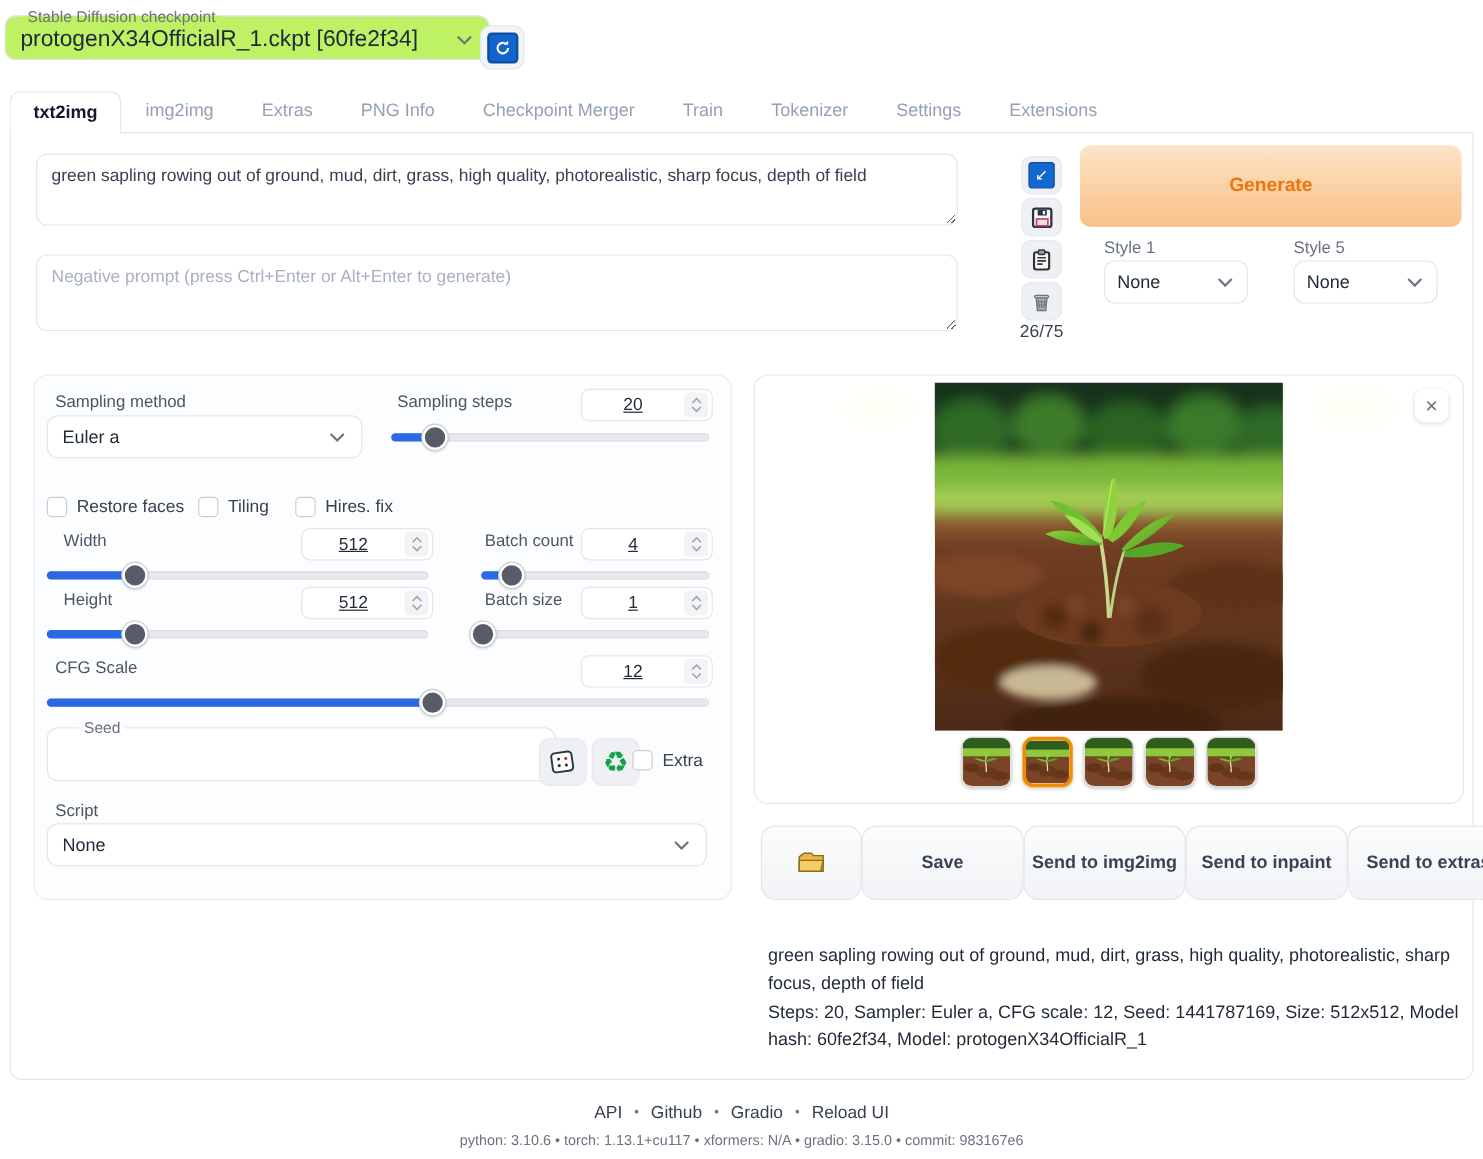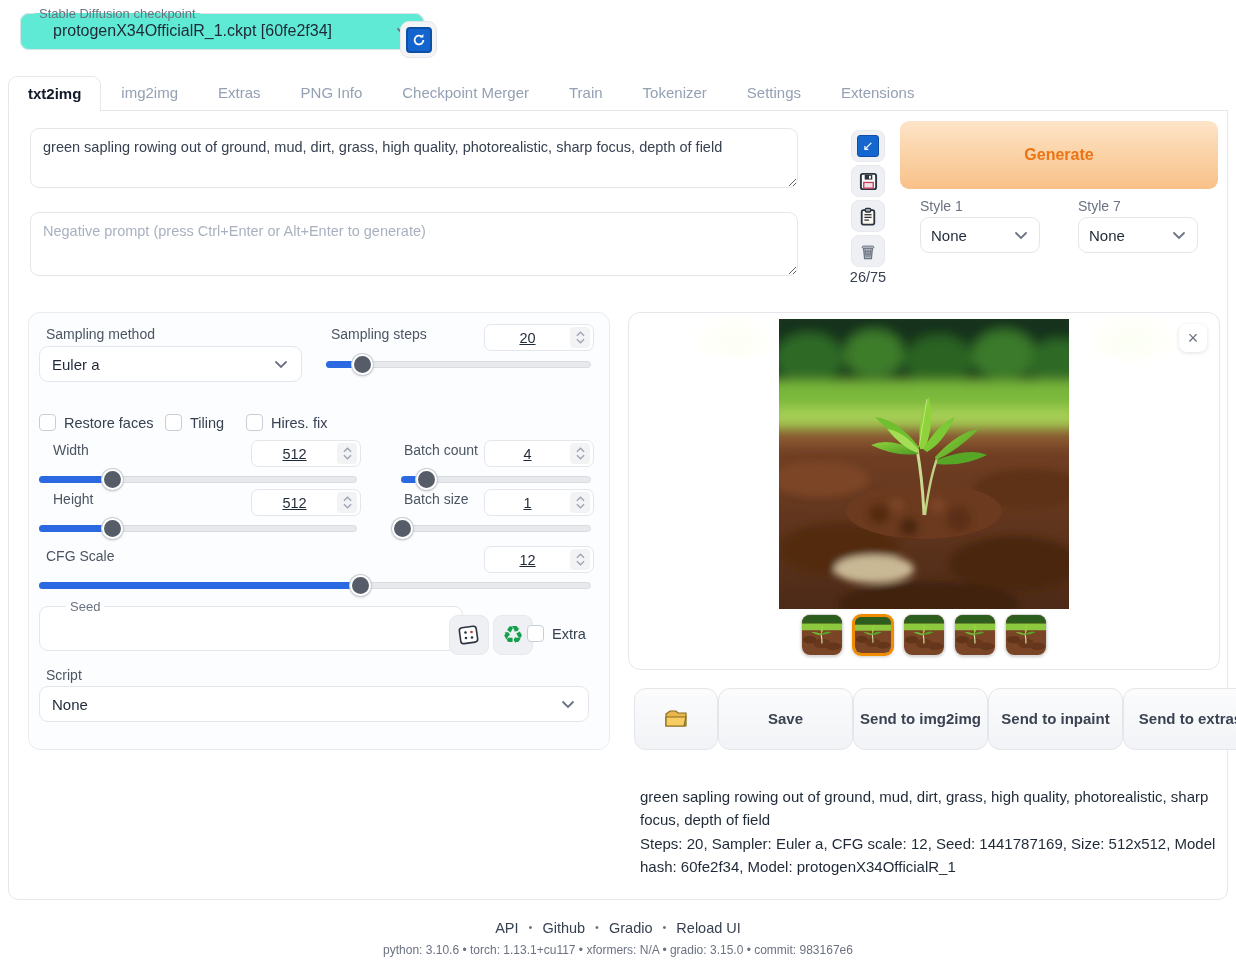--- a/index.html
+++ b/index.html
@@ -3,27 +3,27 @@
 <meta charset="utf-8">
 <style>
   html,body{margin:0;padding:0;}
   body{
     width:1236px;height:966px;position:relative;background:#ffffff;
     font-family:"Liberation Sans","DejaVu Sans",sans-serif;color:#374151;
     overflow:hidden;
   }
   
   .ckpt-fieldset{
-    position:absolute;left:20px;top:6px;width:378px;height:42px;
+    position:absolute;left:4px;top:6px;width:378px;height:42px;
     border:1px solid #dfe3e8;border-radius:9px;margin:0;padding:0 12px;
-    background:#5eead4;
+    background:#bef264;
   }
   .ckpt-fieldset legend{font-size:13px;color:#6b7280;padding:0 4px;margin-left:2px;}
   .ckpt-row{display:flex;align-items:center;justify-content:space-between;margin-top:1px;}
-  .ckpt-value{font-size:16px;color:#1f2937;margin-left:20px;}
+  .ckpt-value{font-size:19px;color:#1f2937;}
   .chev{width:16px;height:16px;flex:none;}
   .refresh-btn{
     position:absolute;left:400px;top:21px;width:35px;height:35px;border:1px solid #e3e6ea;
     border-radius:9px;background:#f2f4f6;display:flex;align-items:center;justify-content:center;cursor:pointer;
   }
   .refresh-inner{width:22px;height:22px;background:#1365cd;border:2px solid #0d4fa6;border-radius:4px;
     display:flex;align-items:center;justify-content:center;}
   
   .tab-bar{position:absolute;left:8px;top:77px;height:34px;display:flex;align-items:flex-end;z-index:3;}
   .tab{padding:8px 19px 9px 19px;font-size:15px;color:#94a0b3;cursor:pointer;border:1px solid transparent;white-space:nowrap;}
@@ -227,21 +227,21 @@
     <path d="M5 6 L6.2 18 h7.6 L15 6 Z" fill="#aeb4bd" stroke="#6b7280" stroke-width="1.3"></path>
     <rect x="3.5" y="4" width="13" height="2.4" rx="1.2" fill="#c6cad1" stroke="#6b7280" stroke-width="1.1"></rect>
     <path d="M7 8 l1 8 M10 8 v8 M13 8 l-1 8" stroke="#6b7280" stroke-width="1"></path>
     <path d="M6 10 h8 M6 13 h8" stroke="#6b7280" stroke-width=".8"></path>
   </svg>
 </div>
 <div class="token-counter">26/75</div>
 
 <button class="generate-btn">Generate</button>
 <span class="style-label" style="left:920px">Style 1</span>
-<span class="style-label" style="left:1078px">Style 7</span>
+<span class="style-label" style="left:1078px">Style 5</span>
 <div class="style-select" style="left:920px">
   <span>None</span>
   <svg class="chev" viewBox="0 0 16 16">
       <path d="M3 6 l5 5 5-5" fill="none" stroke="#6b7280" stroke-width="1.8" stroke-linecap="round"></path>
     </svg>
 </div>
 <div class="style-select" style="left:1078px">
   <span>None</span>
   <svg class="chev" viewBox="0 0 16 16">
       <path d="M3 6 l5 5 5-5" fill="none" stroke="#6b7280" stroke-width="1.8" stroke-linecap="round"></path>

